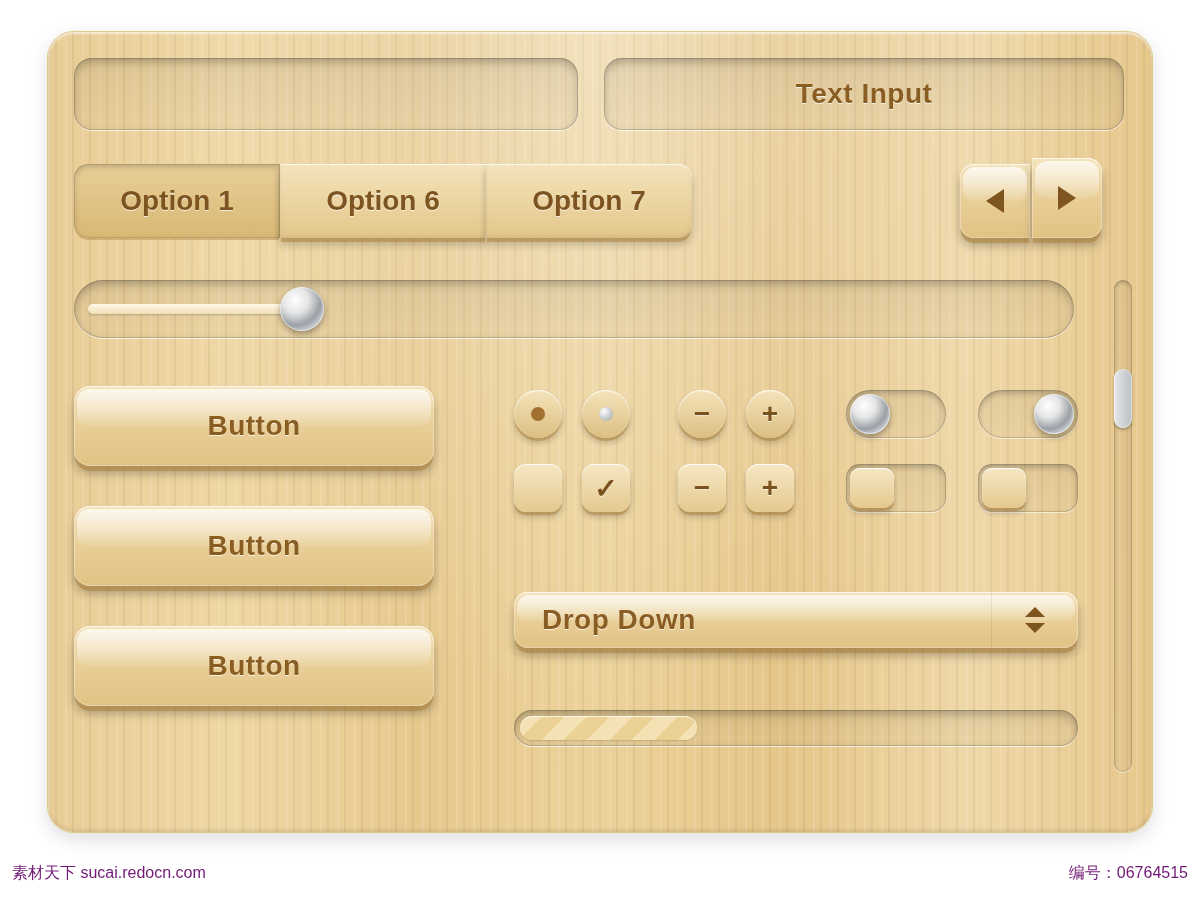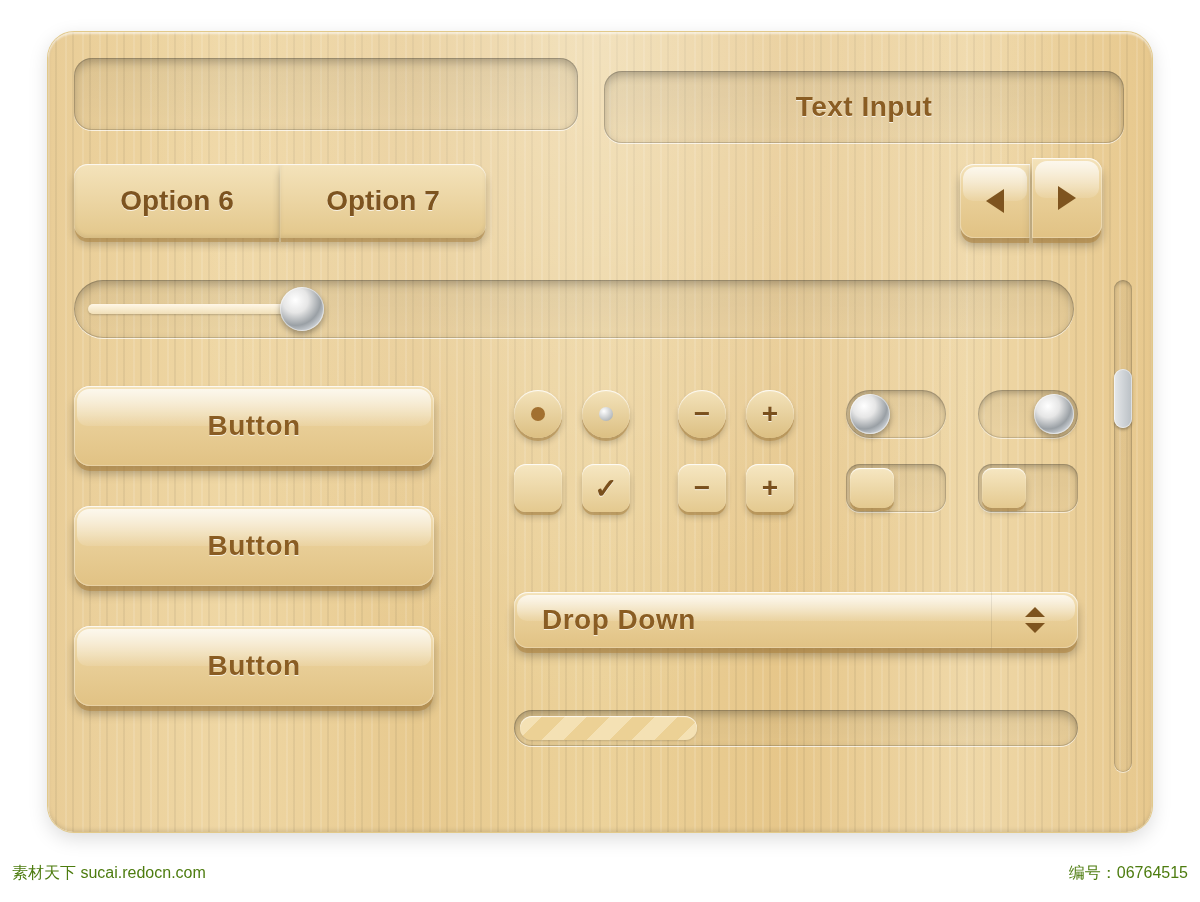--- a/index.html
+++ b/index.html
@@ -95,36 +95,39 @@
 .prog .fill{position:absolute;left:6px;top:6px;bottom:6px;border-radius:14px;
   background:repeating-linear-gradient(135deg,#f4e1b4 0,#f4e1b4 16px,#ecd195 16px,#ecd195 32px);
   box-shadow:inset 0 1px 1px rgba(255,255,255,.8),0 1px 2px rgba(0,0,0,.15);}
 
 .vscroll{position:absolute;border-radius:10px;
   box-shadow:inset 0 2px 4px rgba(0,0,0,.25),inset 0 0 0 1px rgba(0,0,0,.1),0 1px 0 rgba(255,255,255,.6);
   background:linear-gradient(rgba(0,0,0,.04),rgba(0,0,0,.02));}
 .vscroll .thumb{position:absolute;left:0;width:100%;border-radius:10px;
   background:linear-gradient(90deg,#e7e9eb,#b9bfc4);box-shadow:0 2px 3px rgba(0,0,0,.3),inset 0 0 0 1px rgba(255,255,255,.5);}
 
-.meta{position:absolute;font-size:16px;color:#4d7c0f;}
+.meta{position:absolute;font-size:16px;color:#701a75;}
 </style>
 </head>
 <body>
 
 <div class="stage">
   <div class="panel">
 
     <div class="inset tinput" style="left:26px;top:26px;width:504px;height:72px;">
       <div class="label"></div>
     </div>
-    <div class="inset tinput" style="left:556px;top:26px;width:520px;height:72px;margin-top:13px;">
+    <div class="inset tinput" style="left:556px;top:26px;width:520px;height:72px;">
       <div class="label" style="font-size:28px">Text Input</div>
     </div>
 
     <div class="seg" style="left:26px;top:132px;">
+      <div class="cell sel">
+          <div class="lb">Option 1</div>
+        </div>
       <div class="cell">
           <div class="lb">Option 6</div>
         </div>
       <div class="cell">
           <div class="lb">Option 7</div>
         </div>
     </div>
 
     <div class="raised glossy arrowbtn" style="left:912px;top:132px;border-radius:14px 0 0 14px">
       <div class="label">

